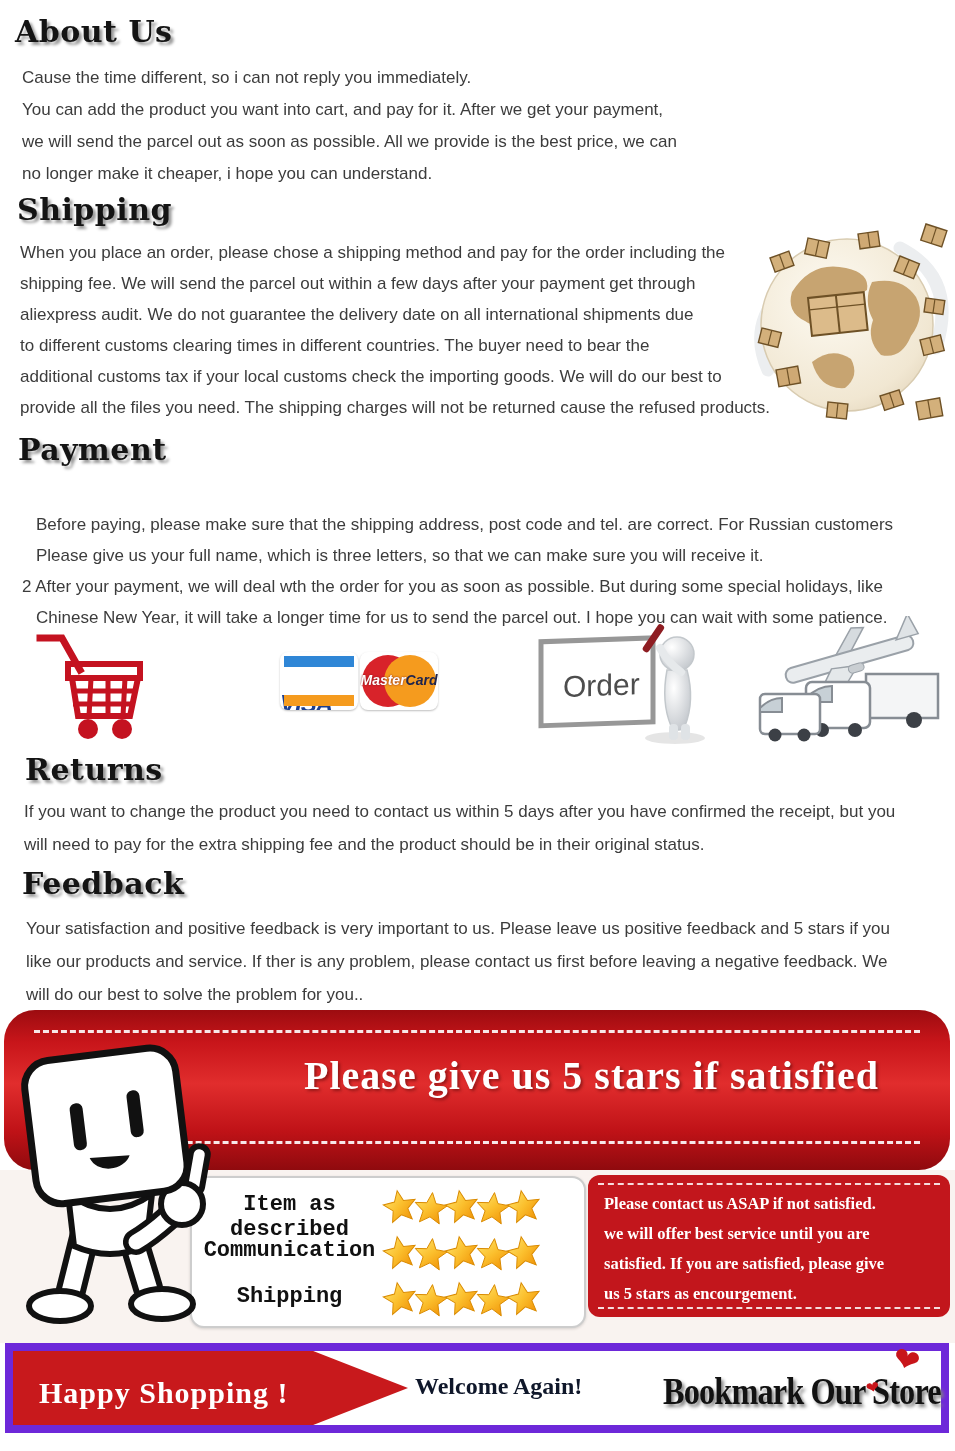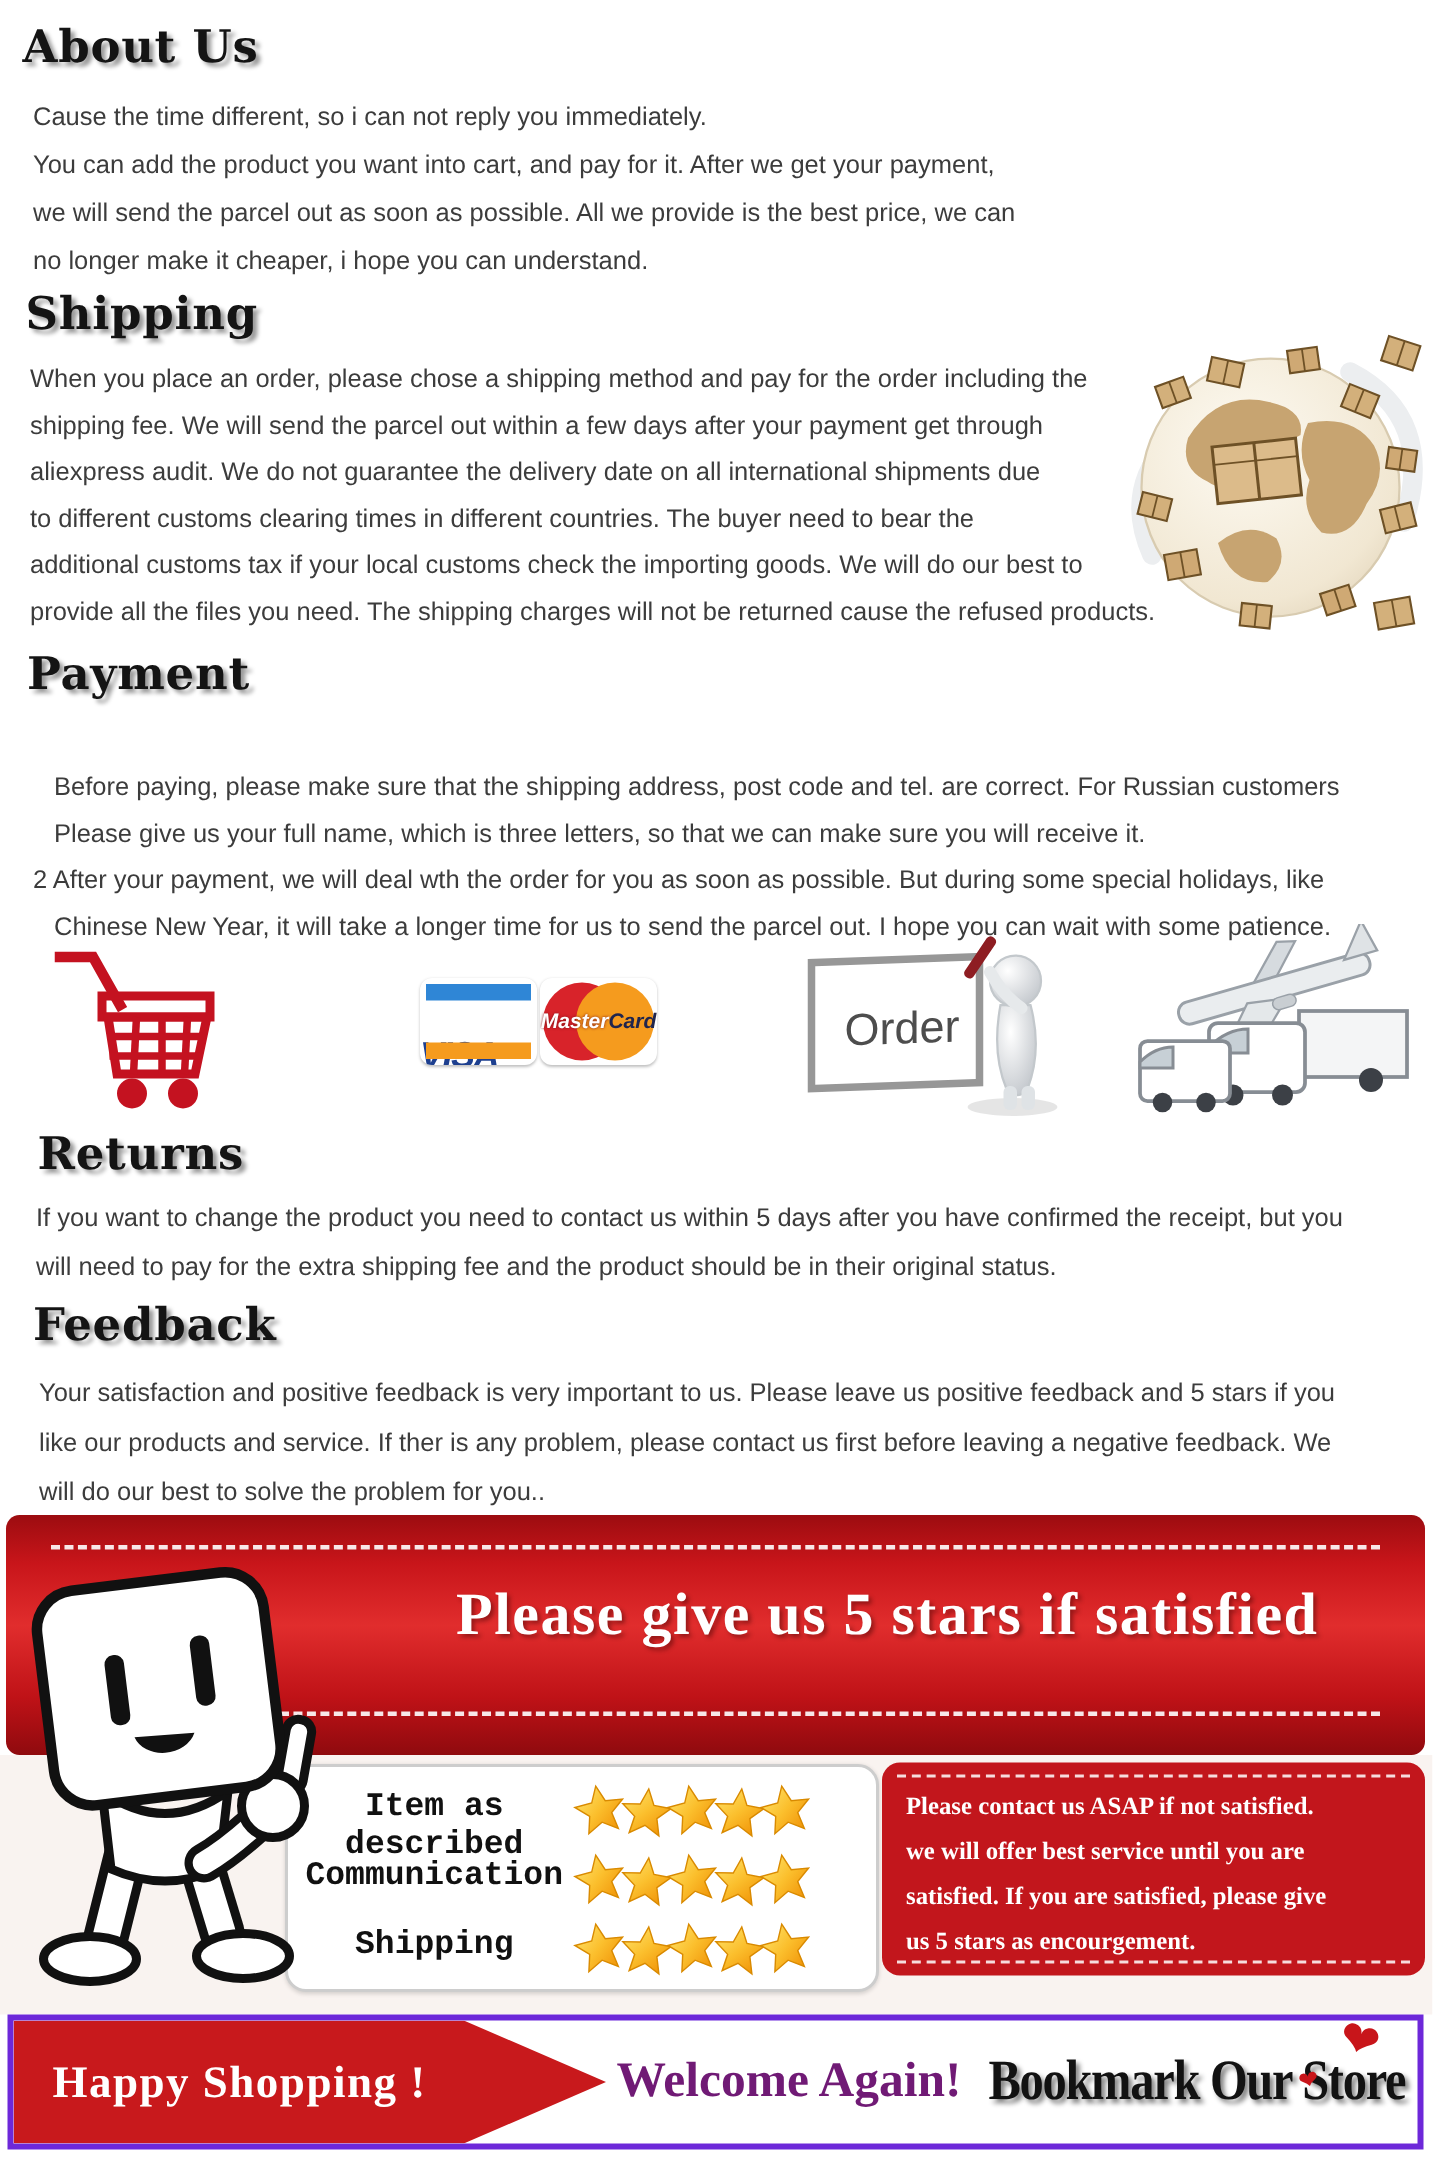--- a/index.html
+++ b/index.html
@@ -27,21 +27,21 @@
   .mc .circ-red{position:absolute;left:2px;top:3px;width:52px;height:52px;border-radius:50%;background:#d8232a;}
   .mc .circ-org{position:absolute;right:2px;top:3px;width:52px;height:52px;border-radius:50%;background:#f59b1e;}
   .mc .mc-word{position:absolute;top:20px;left:0;right:0;text-align:center;font-style:italic;
         font-weight:bold;font-size:14px;font-family:"Liberation Sans",sans-serif;white-space:nowrap;}
   .mc .w1{color:#ffffff;text-shadow:0 0 2px #7e1013;}
   .mc .w2{color:#20254d;}
   .order-svg{position:absolute;left:533px;top:620px;}
   .order-text{font-family:"Liberation Sans",sans-serif;font-size:30px;fill:#4d4d4d;}
   .transport-svg{position:absolute;left:748px;top:616px;}
   
-  .big-banner{position:absolute;left:4px;top:1010px;width:946px;height:160px;border-radius:9px;
+  .big-banner{position:absolute;left:4px;top:1010px;width:946px;height:160px;border-radius:31px;
         background:linear-gradient(180deg,#9c0c10 0%,#c8151a 20%,#e12d2d 46%,#bf1217 76%,#8f0a0e 100%);}
   .dash{position:absolute;left:30px;right:30px;border-top:3px dashed rgba(255,255,255,.9);}
   .dash.top{top:20px;}
   .dash.bot{bottom:26px;}
   .banner-title{position:absolute;left:240px;top:42px;width:695px;text-align:center;
         font-family:"Liberation Serif",serif;font-weight:bold;font-size:40px;color:#ffffff;
         letter-spacing:1px;text-shadow:2px 2px 3px rgba(60,0,0,.45);}
   
   .fb-zone{position:absolute;left:0;top:1170px;width:955px;height:173px;background:#f9f3f0;}
   .mascot{position:absolute;left:10px;top:1042px;z-index:5;}
@@ -56,27 +56,27 @@
   .star:nth-child(even){transform:rotate(6deg) translateY(2px);}
   .contact-box{position:absolute;left:588px;top:1139px;width:362px;height:142px;background:#c2161c;
         border-radius:12px;z-index:4;box-sizing:border-box;padding:14px 14px 0 16px;margin-top:36px;}
   .contact-box .dash2{position:absolute;left:10px;right:10px;border-top:2px dashed rgba(255,255,255,.85);}
   .contact-box .d-top{top:8px;}
   .contact-box .d-bot{bottom:8px;}
   .contact-line{font-family:"Liberation Serif",serif;font-weight:bold;font-size:16.5px;
         color:#ffffff;line-height:30px;white-space:nowrap;}
   
   .footer{position:absolute;left:5px;top:1343px;width:944px;height:90px;background:#ffffff;
-        border:4px solid #6d28d9;box-sizing:border-box;}
+        border:8px solid #6d28d9;box-sizing:border-box;}
   .ribbon{position:absolute;left:0;top:0;width:395px;height:100%;background:#c8191c;
         clip-path:polygon(0 0,76% 0,100% 50%,76% 100%,0 100%);}
   .happy{position:absolute;left:26px;top:25px;font-family:"Liberation Serif",serif;font-weight:bold;
         font-size:30px;color:#ffffff;letter-spacing:1px;white-space:nowrap;}
   .welcome{position:absolute;left:402px;top:22px;font-family:"Liberation Serif",serif;font-weight:bold;
-        font-size:33px;color:#701a75;white-space:nowrap;}
+        font-size:24px;color:#0f172a;white-space:nowrap;}
   .bookmark{position:absolute;left:650px;top:18px;font-family:"Liberation Serif",serif;font-weight:bold;
         font-size:38px;color:#121212;white-space:nowrap;transform:scaleX(.85);transform-origin:left;
         text-shadow:3px 3px 4px #808080;letter-spacing:-1px;}
   .heart{position:absolute;color:#c8151a;z-index:6;line-height:1;}
   .heart.big{left:893px;top:1344px;font-size:32px;transform:rotate(16deg);}
   .heart.small{left:866px;top:1380px;font-size:16px;transform:rotate(-12deg);}
 </style>
 </head>
 <body>
 

